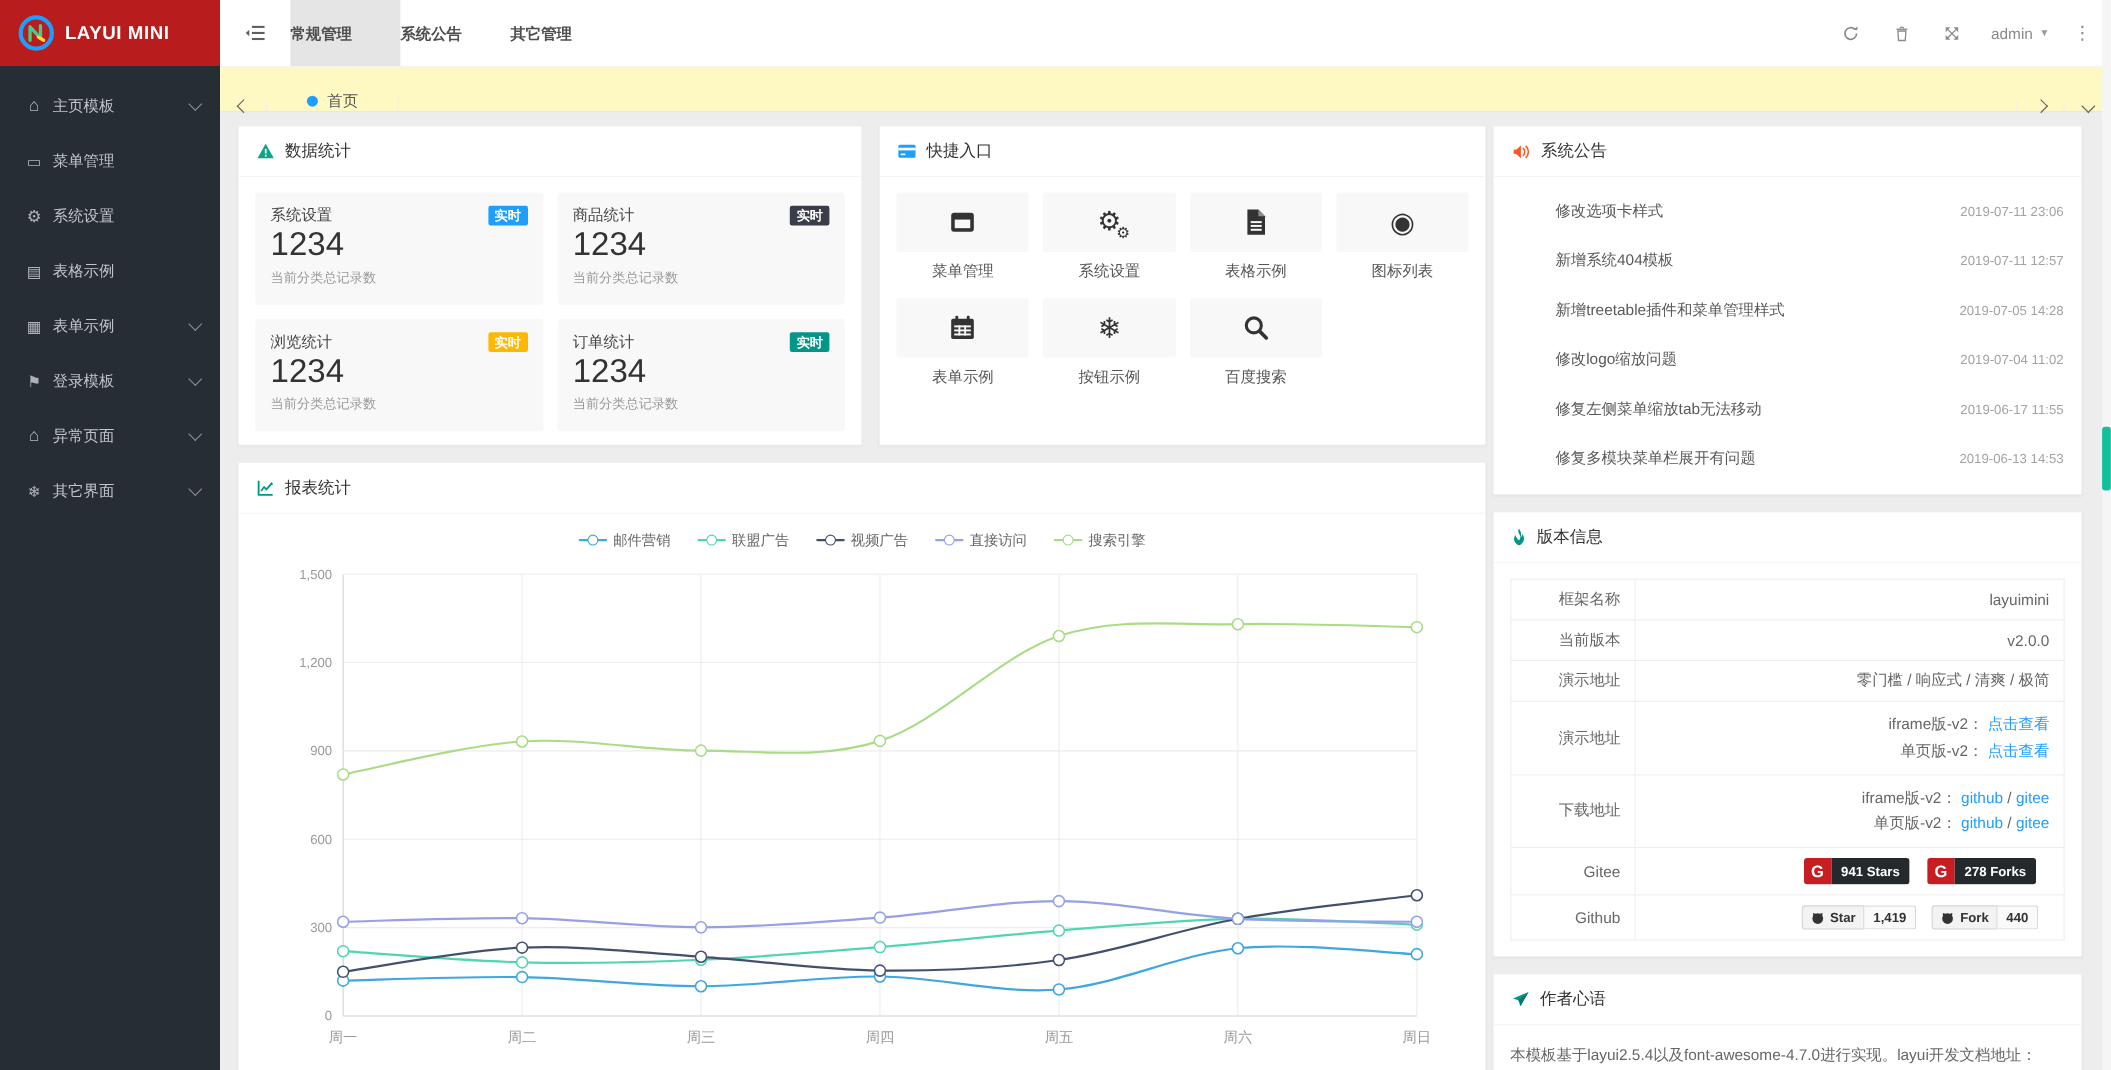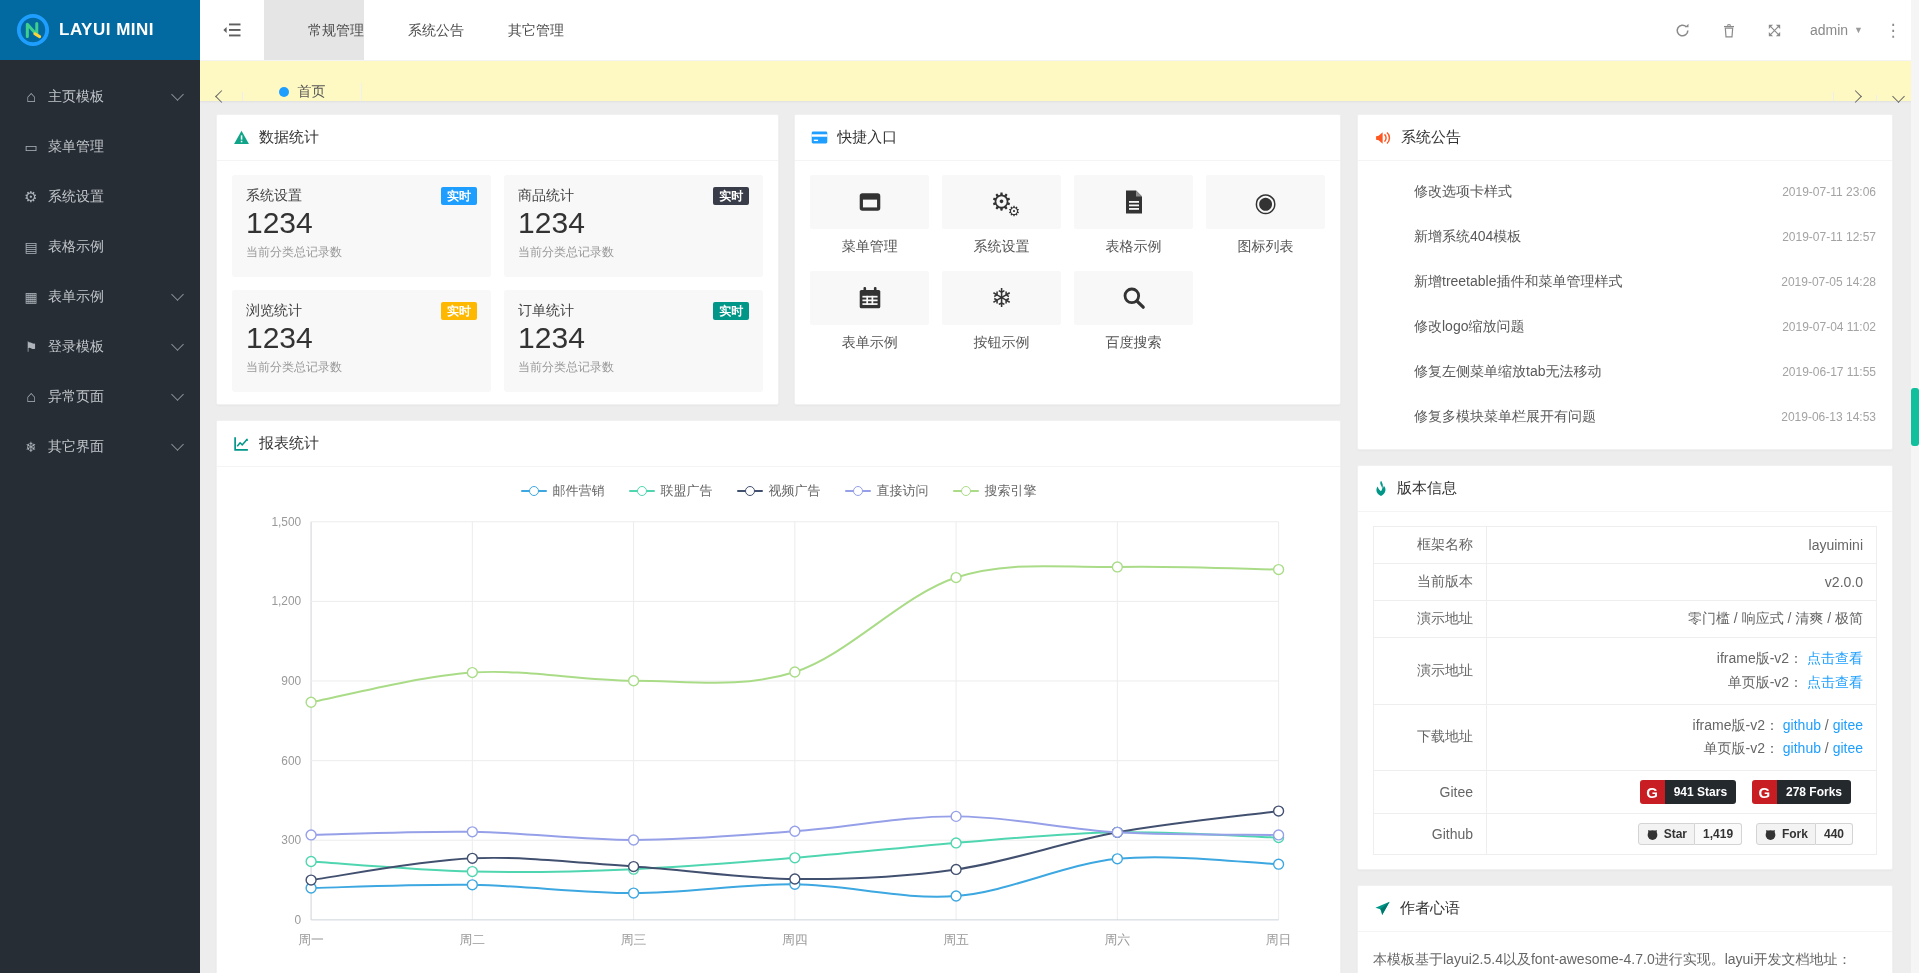--- a/index.html
+++ b/index.html
@@ -1,39 +1,39 @@
 <!DOCTYPE html>
 <html><head>
 <meta charset="utf-8">
 <style>
   html,body{margin:0;padding:0;}
   body{width:1919px;height:973px;overflow:hidden;font-family:"Liberation Sans","DejaVu Sans",sans-serif;background:#ededed;}
   .page{position:relative;width:1919px;height:973px;overflow:hidden;}
 
   
   .sidebar{position:absolute;left:0;top:0;width:200px;height:100%;background:#262d35;z-index:20;}
-  .logo{height:60px;background:#0369a1;display:flex;align-items:center;padding-left:16px;gap:9px;cursor:pointer;}
+  .logo{height:60px;background:#b91c1c;display:flex;align-items:center;padding-left:16px;gap:9px;cursor:pointer;}
   .logo-title{color:#ffffff;font-weight:bold;font-size:17px;letter-spacing:.5px;}
   .nav{padding-top:12px;}
   .nav-item{height:50px;display:flex;align-items:center;padding:0 18px 0 20px;color:#c2c6cb;font-size:14px;cursor:pointer;}
   .nicon{width:22px;margin-right:6px;font-size:14px;text-align:center;color:#aeb3b9;}
   .nlabel{flex:1;}
   .chev{width:8px;height:8px;border-right:1.5px solid #8d9296;border-bottom:1.5px solid #8d9296;transform:rotate(45deg);margin-top:-5px;}
   .ic-home::before{content:"⌂";font-size:16px;}
   .ic-window::before{content:"▭";}
   .ic-gears::before{content:"⚙";font-size:15px;}
   .ic-file::before{content:"▤";}
   .ic-calendar::before{content:"▦";}
   .ic-flag::before{content:"⚑";}
   .ic-snow::before{content:"❄";}
 
   
   .topbar{position:absolute;left:200px;right:0;top:0;height:60px;background:#fff;display:flex;align-items:center;border-bottom:1px solid #f4f4f4;z-index:10;}
   .burger{width:64px;height:60px;display:flex;align-items:center;justify-content:center;cursor:pointer;}
-  .htab{width:100px;height:60px;line-height:60px;text-align:right;font-size:14px;color:#4e4e4e;cursor:pointer;}
+  .htab{width:100px;height:60px;line-height:60px;text-align:left;font-size:14px;color:#4e4e4e;cursor:pointer;font-weight:bold;}
   .htab.active{background:#e5e5e5;}
   .hright{margin-left:auto;display:flex;align-items:center;padding-right:8px;}
   .hicon{width:46px;height:60px;display:flex;align-items:center;justify-content:center;cursor:pointer;color:#8a8a8a;}
   .admin{color:#8a8a8a;font-size:14px;padding:0 12px;display:flex;align-items:center;gap:6px;cursor:pointer;}
   .caret{font-size:9px;color:#9a9a9a;}
   .dots{width:36px;text-align:center;font-size:17px;color:#8a8a8a;cursor:pointer;}
 
   
   .tabstrip{position:absolute;left:200px;right:0;top:60px;height:40px;background:#fef9c3;display:flex;align-items:flex-end;border-top:1px solid #f2f2f2;box-shadow:0 1px 2px rgba(0,0,0,.06);z-index:9;}
   .ts-btn{width:42px;display:flex;align-items:center;justify-content:center;cursor:pointer;}
@@ -41,21 +41,21 @@
   .ts-btn.rgt{border-left:1px solid #eee;}
   .cv{width:8px;height:8px;border-left:1.6px solid #666;border-bottom:1.6px solid #666;}
   .cv-left{transform:rotate(45deg);}
   .cv-right{transform:rotate(-135deg);}
   .cv-down{transform:rotate(-45deg);margin-top:-3px;}
   .ts-tab{width:118px;display:flex;align-items:center;justify-content:center;gap:9px;font-size:14px;color:#555;border-right:1px solid #f0f0f0;cursor:pointer;}
   .ts-dot{width:10px;height:10px;border-radius:50%;background:#1E9FFF;}
   .ts-spacer{flex:1;}
 
   
-  .content{position:absolute;left:200px;right:8px;top:100px;bottom:0;padding:14px 18px 0 16px;display:flex;gap:16px;overflow:hidden;}
+  .content{position:absolute;left:200px;right:8px;top:100px;bottom:0;padding:14px 18px 0 16px;display:flex;gap:6px;overflow:hidden;}
   .col-left{flex:1;min-width:0;display:flex;flex-direction:column;gap:15px;}
   .col-right{width:536px;flex:none;display:flex;flex-direction:column;gap:15px;}
   .row-top{display:flex;gap:15px;height:291px;}
   .panel{background:#fff;border:1px solid #f1f1f1;border-radius:2px;box-shadow:0 1px 2px rgba(0,0,0,.03);}
   .panel-h{height:45px;display:flex;align-items:center;gap:9px;padding:0 16px;border-bottom:1px solid #f4f4f4;font-size:15px;color:#333;}
   .panel-b{padding:14px 15px;}
 
   
   .stats-panel{flex:1.03;min-width:0;}
   .cards{display:grid;grid-template-columns:1fr 1fr;gap:13px;}

